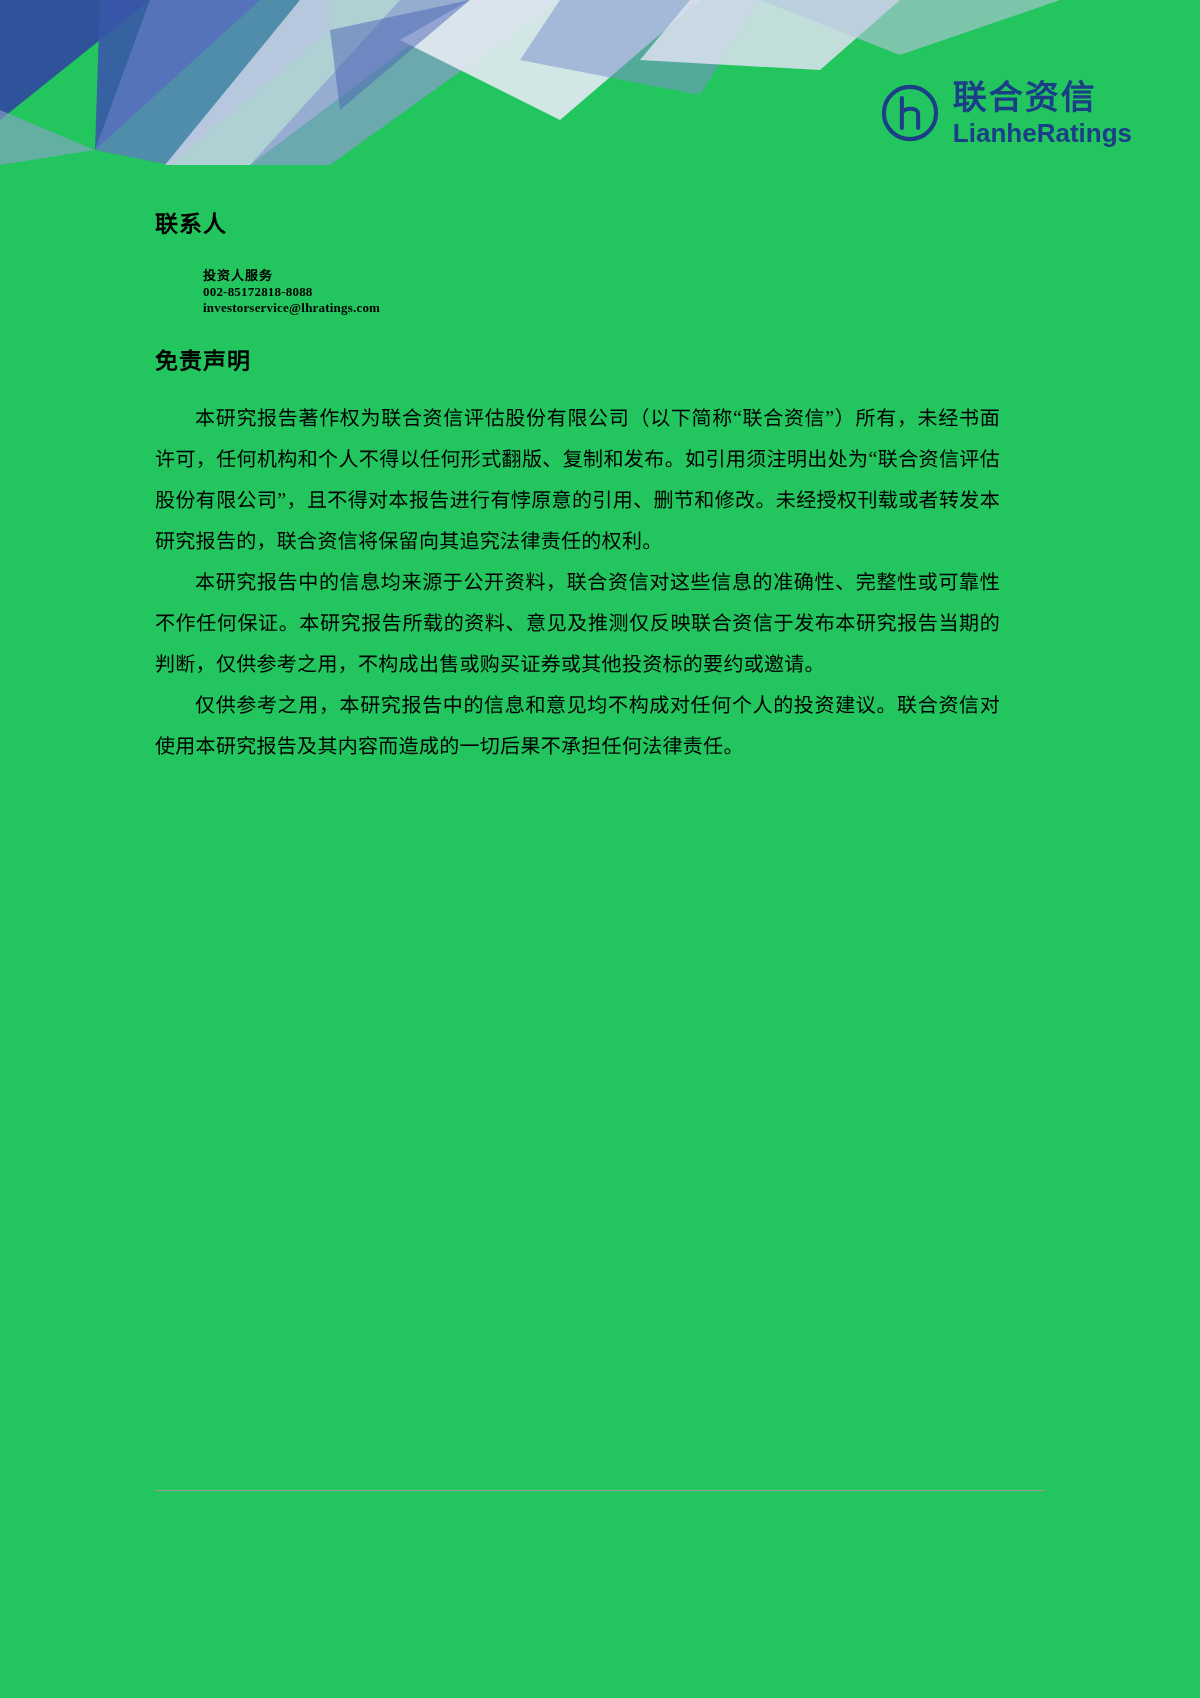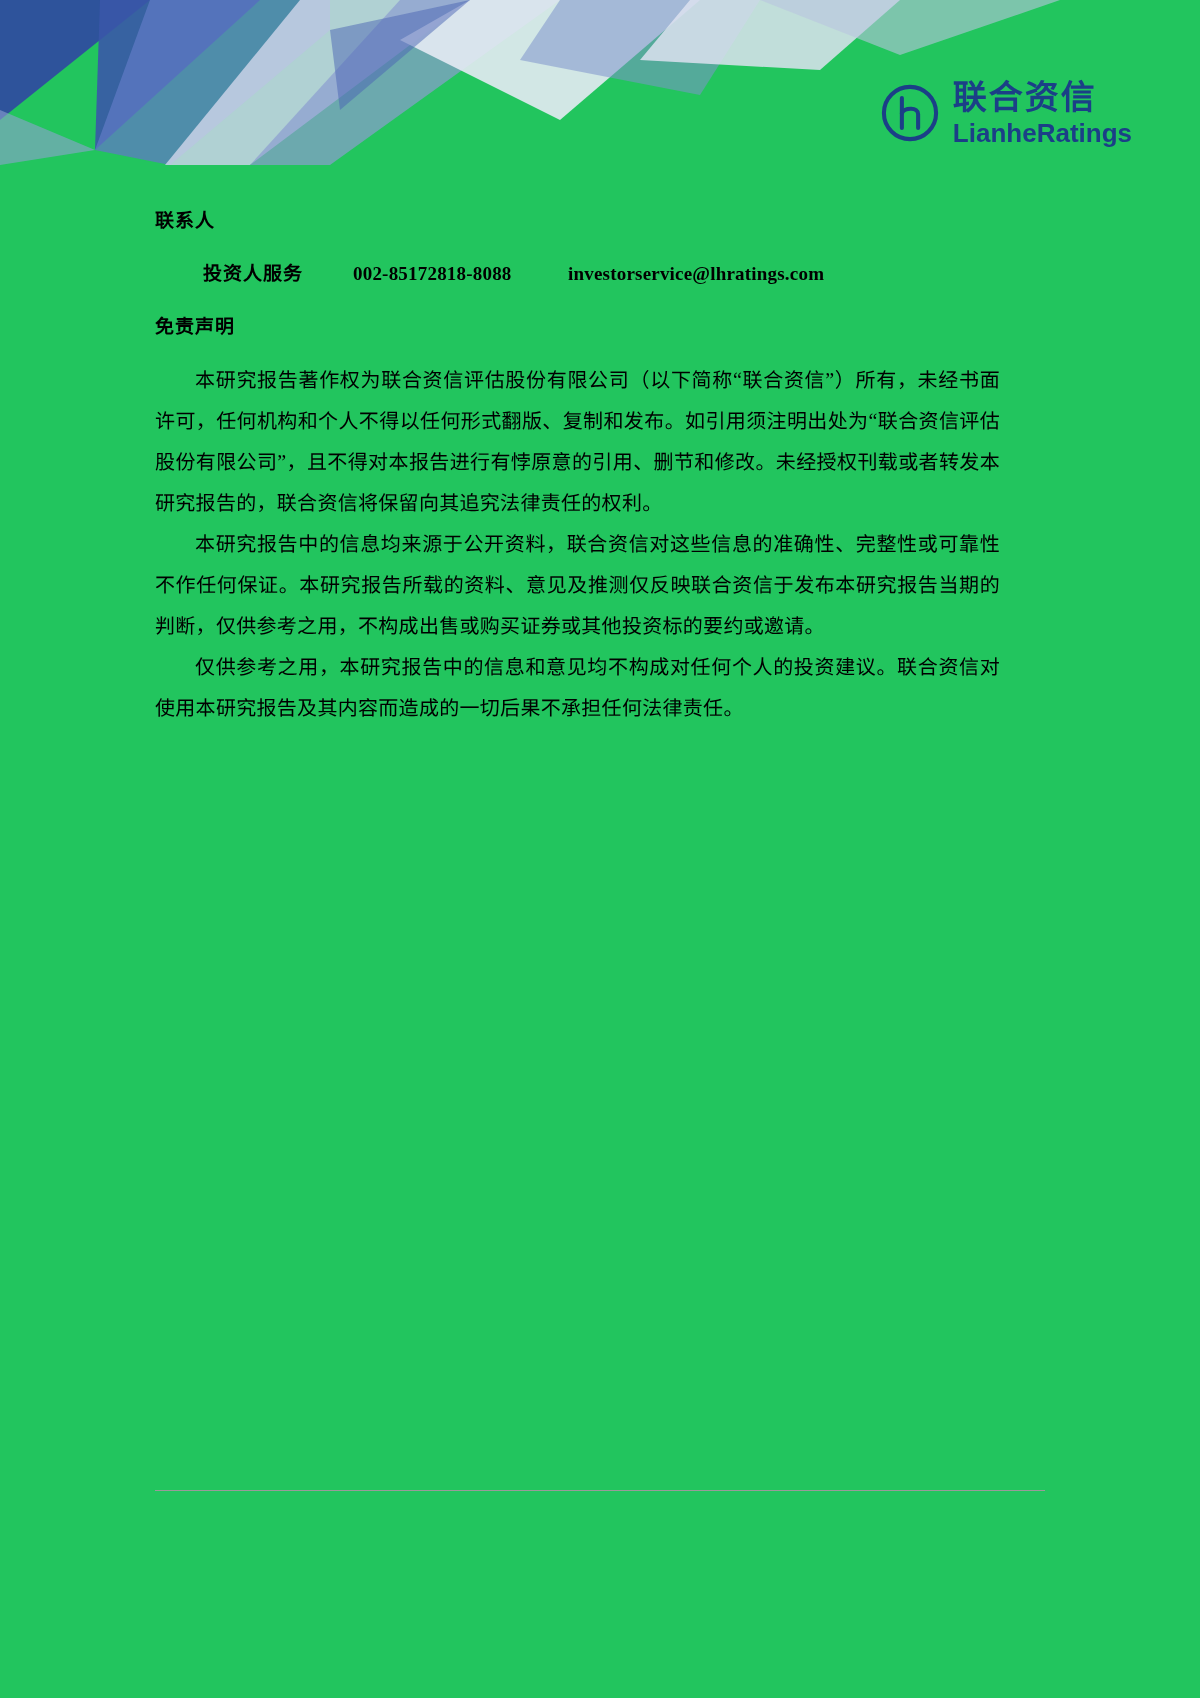--- a/index.html
+++ b/index.html
@@ -64,38 +64,39 @@
 
   
   .content {
     position: absolute;
     left: 155px;
     top: 205px;
     width: 845px;
   }
   h2.section-title {
     font-family: "Liberation Sans", sans-serif;
-    font-size: 19px;
+    font-size: 23px;
     font-weight: 700;
     color: #000000;
     margin: 0 0 26px 0;
     letter-spacing: 1px;
   }
   h2.section-title.second {
     margin-top: 26px;
     margin-bottom: 22px;
   }
   .contact-row {
     display: flex;
     align-items: baseline;
     margin: 0 0 10px 48px;
     font-family: "Liberation Serif", serif;
     font-weight: 700;
-    font-size: 19px;
+    font-size: 13px;
     color: #000;
+    flex-direction: column;
   }
   .contact-role {
     width: 150px;
     letter-spacing: 1px;
   }
   .contact-phone {
     width: 215px;
     letter-spacing: 0.2px;
   }
   .contact-email {

